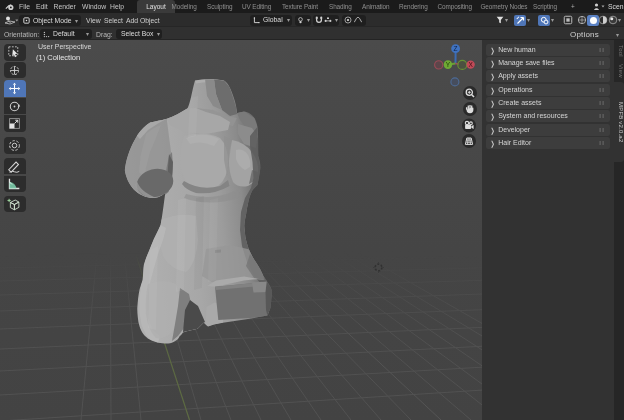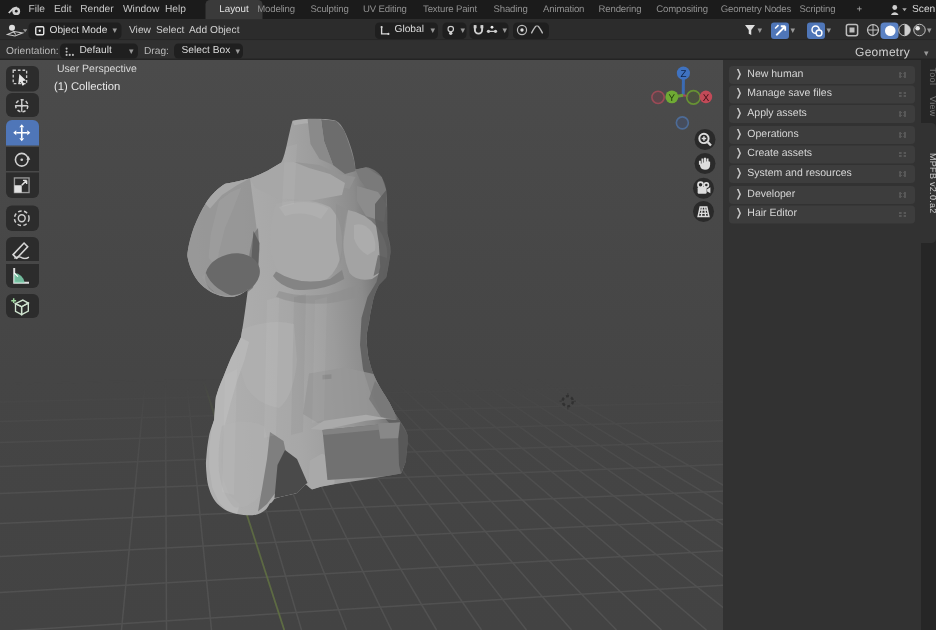--- a/index.html
+++ b/index.html
@@ -199,21 +199,21 @@
       <circle cx="8" cy="8" r="1" fill="#bbb"></circle>
     </svg>
     <span style="position:absolute;left:13px;top:1.5px">Default</span>
     <span class="carr" style="position:absolute;right:3px;top:1px;">▾</span>
   </div>
   <span class="lbl3" style="left:96px">Drag:</span>
   <div class="btn" style="left:116px;top:1.5px;width:46px;height:10.5px;">
     <span style="position:absolute;left:5px;top:1.5px">Select Box</span>
     <span class="carr" style="position:absolute;right:2px;top:1px;">▾</span>
   </div>
-  <span class="lbl3" style="left:570px;color:#d0d0d0;font-size:8px;top:2.5px;letter-spacing:0.2px">Geometry</span>
+  <span class="lbl3" style="left:570px;color:#d0d0d0;font-size:8px;top:2.5px;letter-spacing:0.2px">Options</span>
   <span class="carr" style="position:absolute;left:616px;top:4px;">▾</span>
 </div>
 
 <div id="view">
   <svg class="abs" style="left:0;top:0" width="624" height="380" viewBox="0 0 624 380">
     <defs>
       <linearGradient id="fade" x1="0" y1="0" x2="0" y2="1">
         <stop offset="0" stop-color="#fff" stop-opacity="0"></stop>
         <stop offset="0.56" stop-color="#fff" stop-opacity="0"></stop>
         <stop offset="0.66" stop-color="#fff" stop-opacity="0.5"></stop>

